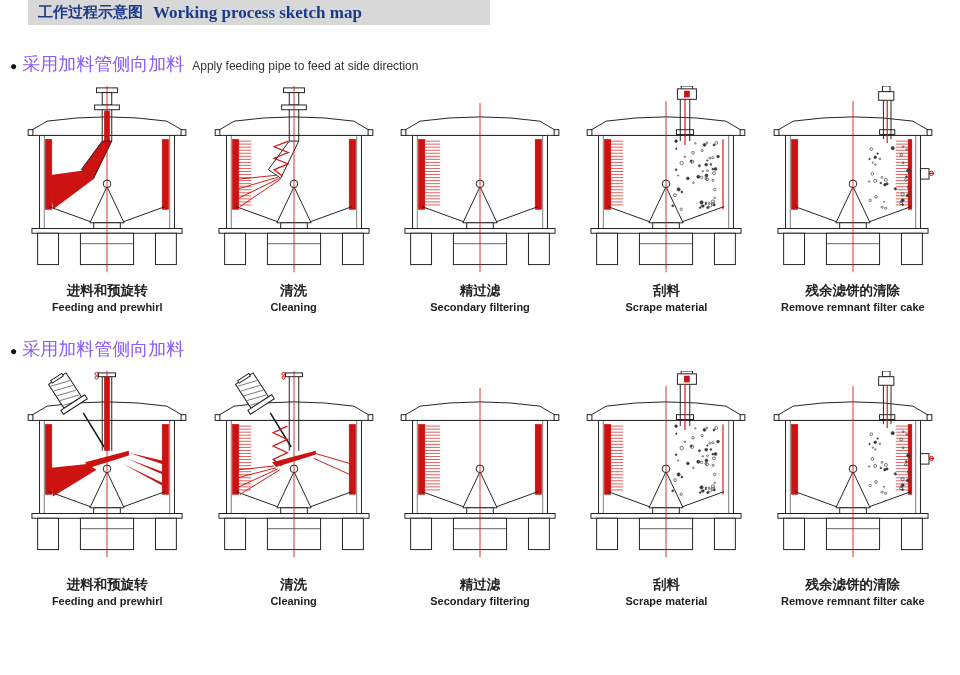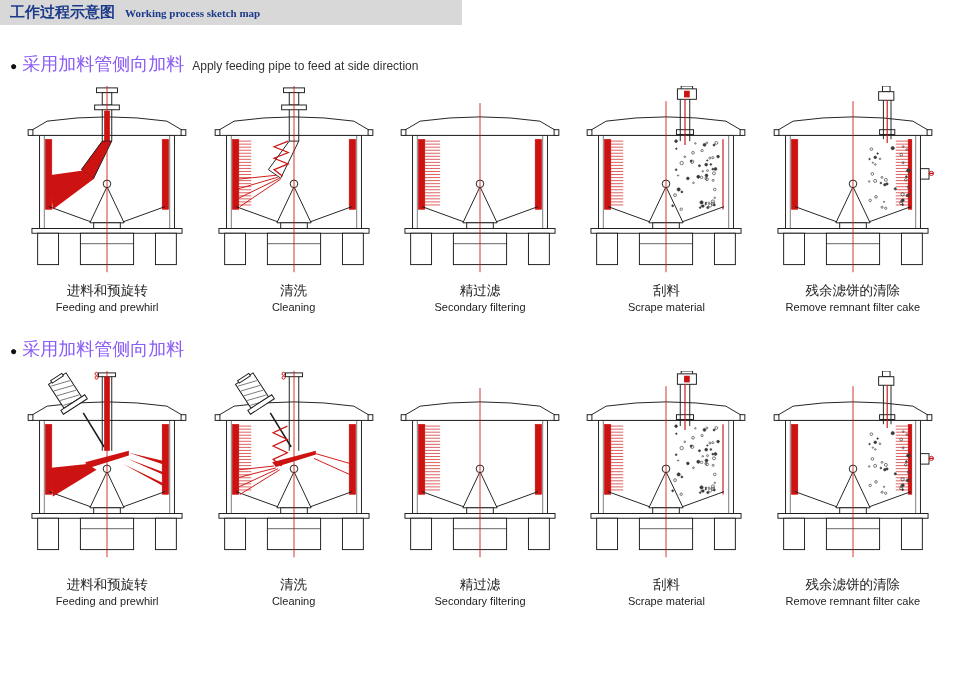--- a/index.html
+++ b/index.html
@@ -4,29 +4,29 @@
 <style>
   html,body{margin:0;padding:0;}
   body{
     width:960px;height:675px;overflow:hidden;background:#ffffff;
     font-family:"Liberation Sans",sans-serif;color:#222;
   }
   .titlebar{width:100%;}
   .titlebar-inner{
     width:462px;height:25px;background:#d8d8d8;
     display:flex;align-items:center;gap:10px;
-    padding-left:10px;box-sizing:border-box;
+    padding-left:10px;box-sizing:border-box;margin-left:28px;
   }
   .t-zh{color:#1c3a8a;font-weight:bold;font-size:15px;white-space:nowrap;}
-  .t-en{color:#1c3a8a;font-weight:bold;font-size:11px;font-family:"Liberation Serif",serif;white-space:nowrap;}
+  .t-en{color:#1c3a8a;font-weight:bold;font-size:17px;font-family:"Liberation Serif",serif;white-space:nowrap;}
   .sec-head{margin:27px 0 0 10px;display:flex;align-items:baseline;gap:5px;}
   .bullet{font-size:12px;color:#111;}
   .head-zh{font-size:18px;color:#8b5cf6;}
   .head-en{font-size:12px;color:#333;margin-left:3px;}
-  .figs{display:flex;margin-top:10px;padding:0 14px;}
+  .figs{display:flex;margin-top:10px;padding:0 14px;font-weight:bold;}
   .fig{flex:1;text-align:center;margin:0;padding:0;}
   .diagram{display:inline-block;line-height:0;}
   .diagram svg{width:162px;height:190px;}
   figcaption{line-height:1.25;}
   .cap-zh{font-size:13.5px;color:#222;margin-top:3px;}
   .cap-en{font-size:11px;color:#222;margin-top:1px;}
   section.second .sec-head{margin-top:22px;}
   section.second .cap-zh{margin-top:12px;}
 </style>
 </head>

